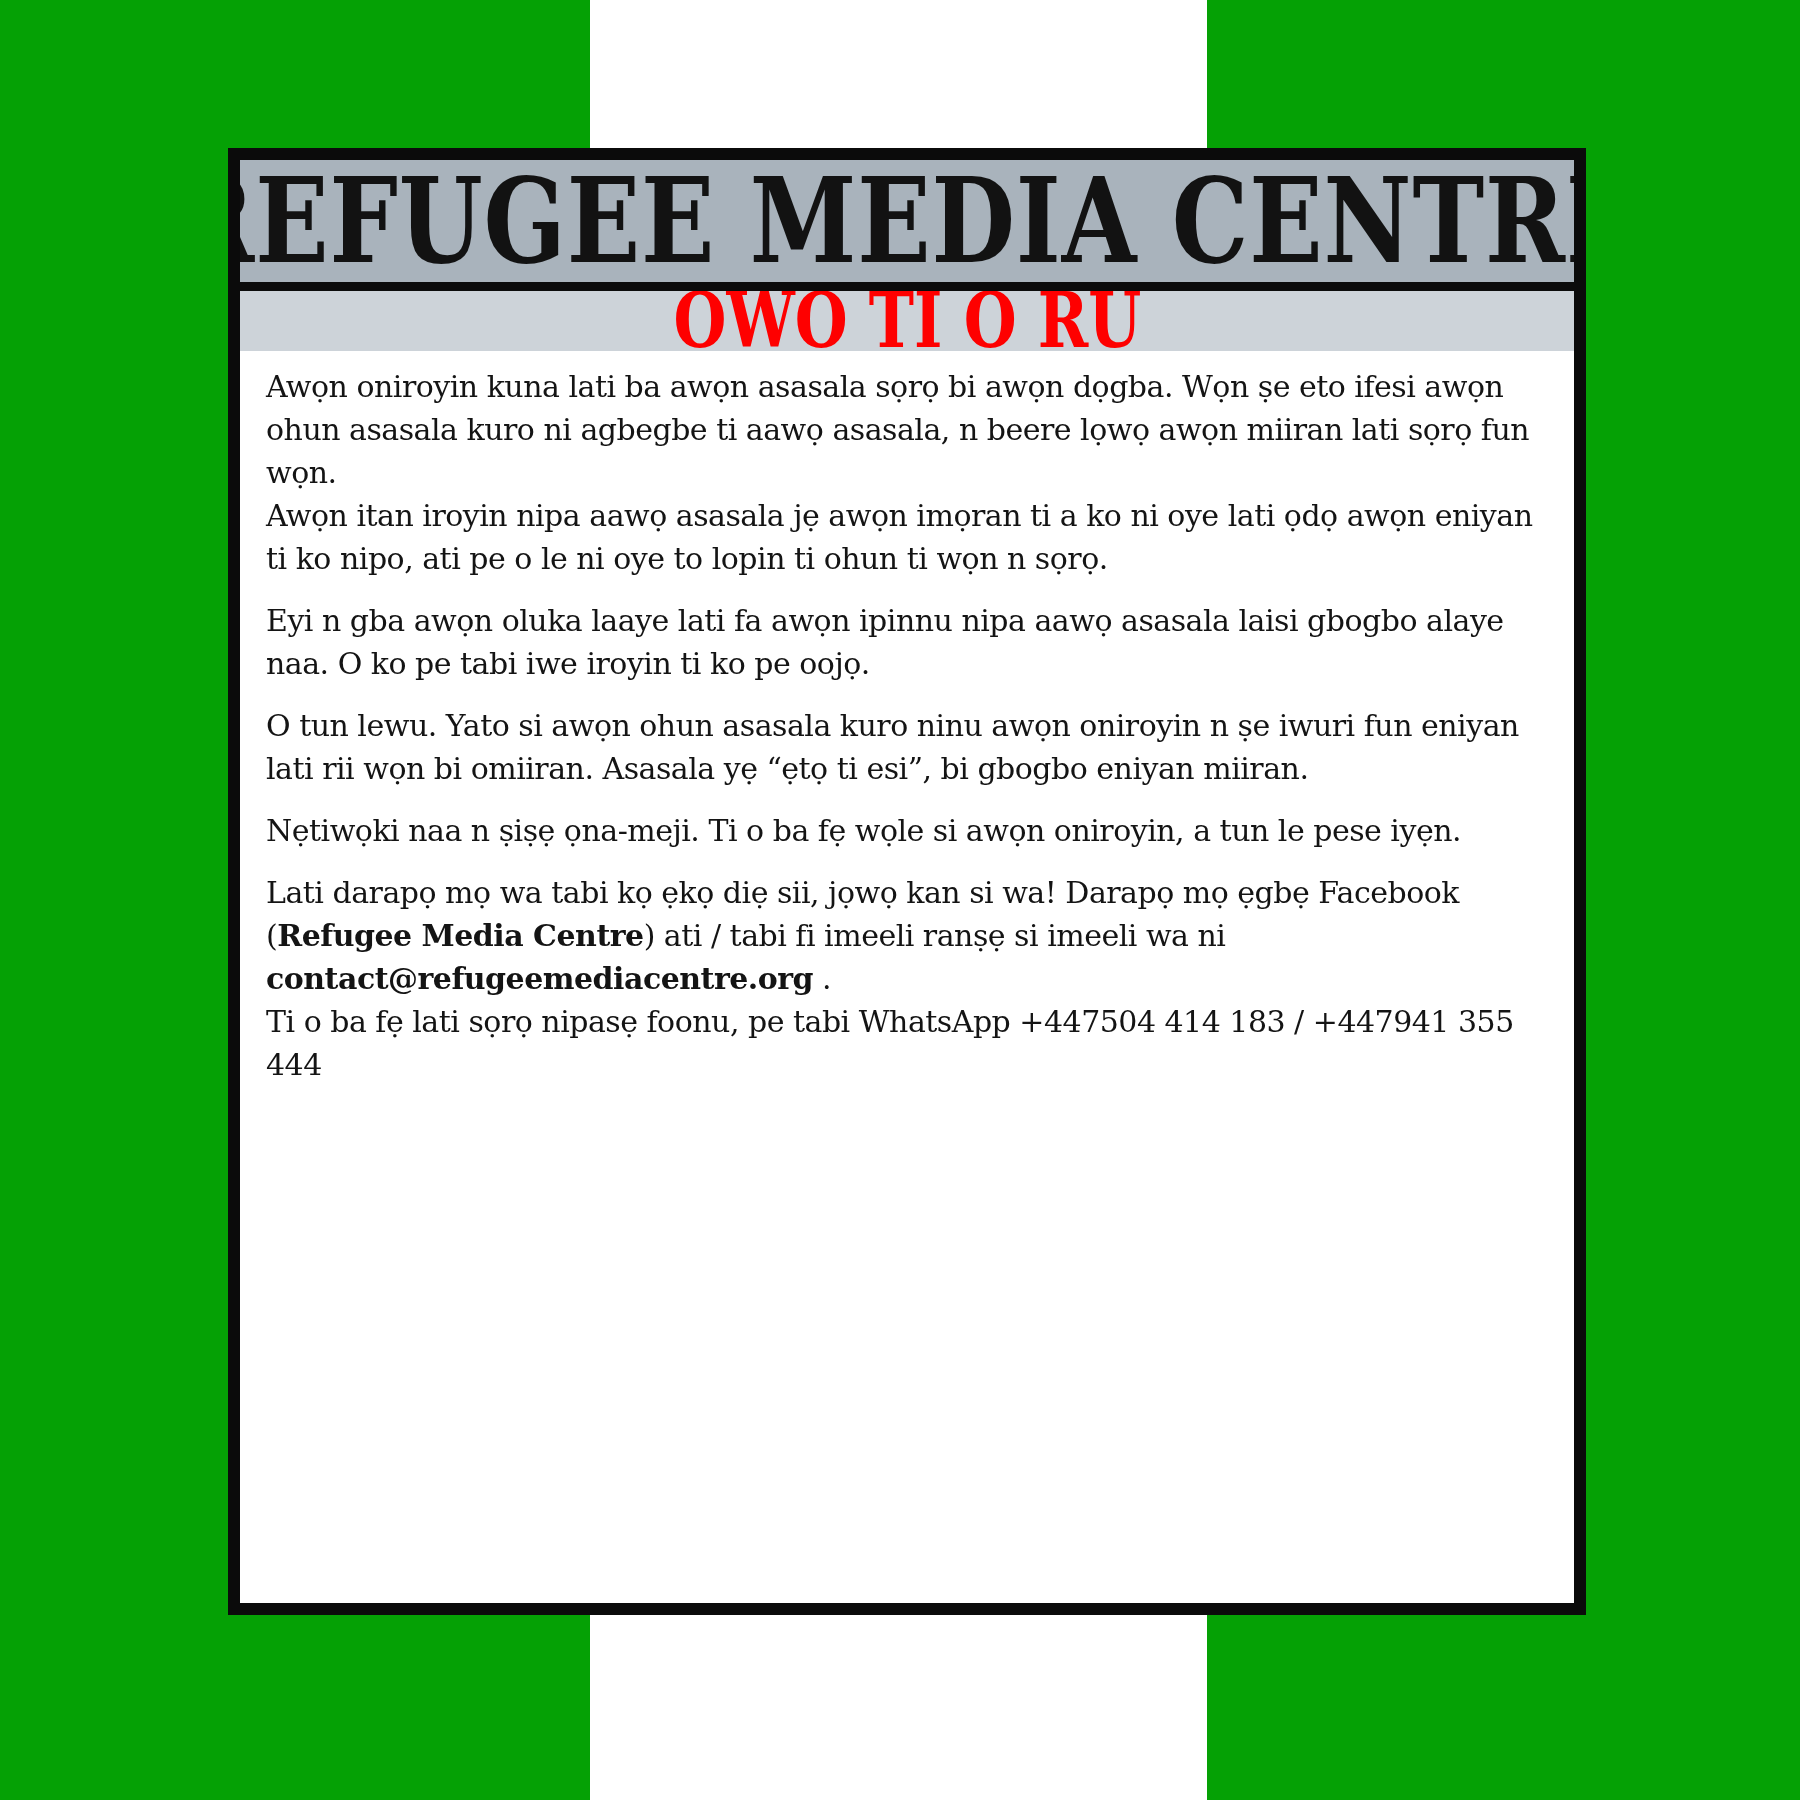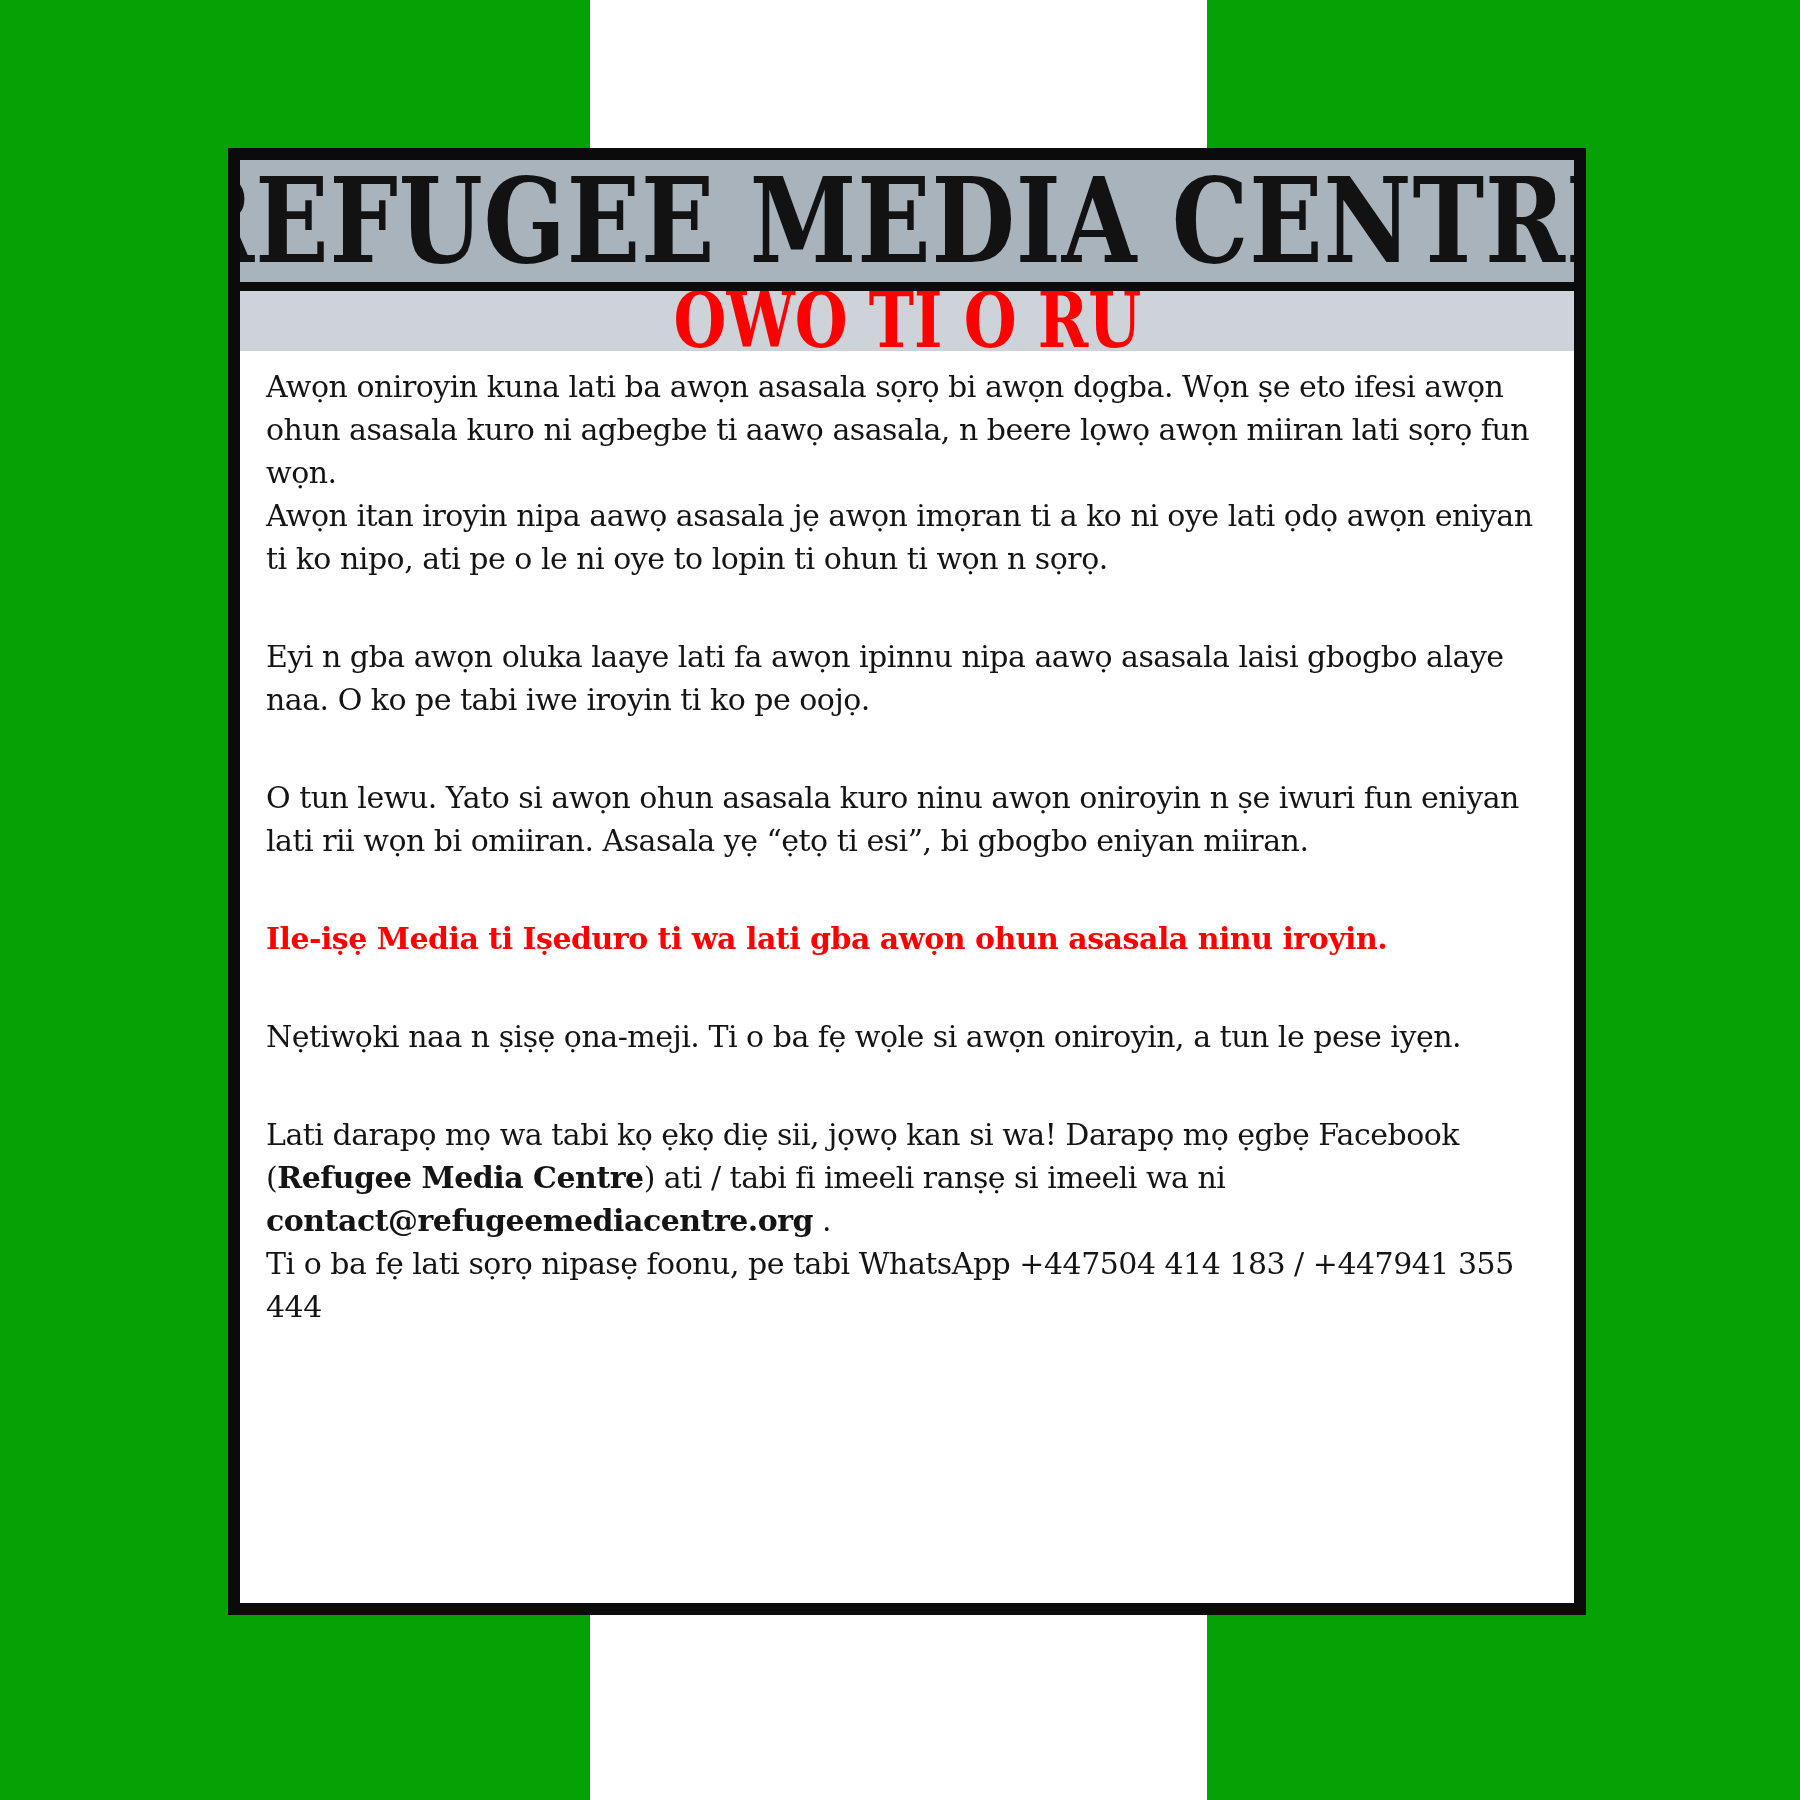--- a/index.html
+++ b/index.html
@@ -74,21 +74,21 @@
   .body-text {
     flex: 1 1 auto;
     padding: 14px 28px 0 26px;
     font-size: 30px;
     letter-spacing: -0.5px;
     line-height: 43px;
     color: #141414;
     overflow: hidden;
   }
   .para { margin: 0; }
-  .para.gap { margin-top: 55px; }
+  .para.gap { margin-top: 19px; }
   .para.red-bold { color: var(--accent-red, #FE0000); font-weight: bold; }
   .para .b { font-weight: bold; }
 </style>
 </head>
 <body>
 
 <div class="stage">
   <div class="flag-stripe flag-left"></div>
   <div class="flag-stripe flag-right"></div>
 
@@ -99,19 +99,18 @@
 
     <div class="subtitle-band">
       <h2 class="poster-subtitle">OWO TI O RU</h2>
     </div>
 
     <div class="body-text">
         <p class="para"><span>Awọn oniroyin kuna lati ba awọn asasala sọrọ bi awọn dọgba. Wọn ṣe eto ifesi awọn ohun asasala kuro ni agbegbe ti aawọ asasala, n beere lọwọ awọn miiran lati sọrọ fun wọn.</span></p>
         <p class="para"><span>Awọn itan iroyin nipa aawọ asasala jẹ awọn imọran ti a ko ni oye lati ọdọ awọn eniyan ti ko nipo, ati pe o le ni oye to lopin ti ohun ti wọn n sọrọ.</span></p>
         <p class="para gap"><span>Eyi n gba awọn oluka laaye lati fa awọn ipinnu nipa aawọ asasala laisi gbogbo alaye naa. O ko pe tabi iwe iroyin ti ko pe oojọ.</span></p>
         <p class="para gap"><span>O tun lewu. Yato si awọn ohun asasala kuro ninu awọn oniroyin n ṣe iwuri fun eniyan lati rii wọn bi omiiran. Asasala yẹ “ẹtọ ti esi”, bi gbogbo eniyan miiran.</span></p>
-        <p class="para gap red-bold"><span class="b">Ile-iṣẹ Media ti Iṣeduro ti wa lati gba awọn ohun asasala ninu iroyin.</span></p>
         <p class="para gap"><span>Nẹtiwọki naa n ṣiṣẹ ọna-meji. Ti o ba fẹ wọle si awọn oniroyin, a tun le pese iyẹn.</span></p>
         <p class="para gap"><span>Lati darapọ mọ wa tabi kọ ẹkọ diẹ sii, jọwọ kan si wa! Darapọ mọ ẹgbẹ Facebook (</span><span class="b">Refugee Media Centre</span><span>) ati / tabi fi imeeli ranṣẹ si imeeli wa ni </span><span class="b">contact@refugeemediacentre.org</span><span> .</span></p>
         <p class="para"><span>Ti o ba fẹ lati sọrọ nipasẹ foonu, pe tabi WhatsApp +447504 414 183 / +447941 355 444</span></p>
       </div>
   </div>
 </div>
 
 </body></html>

